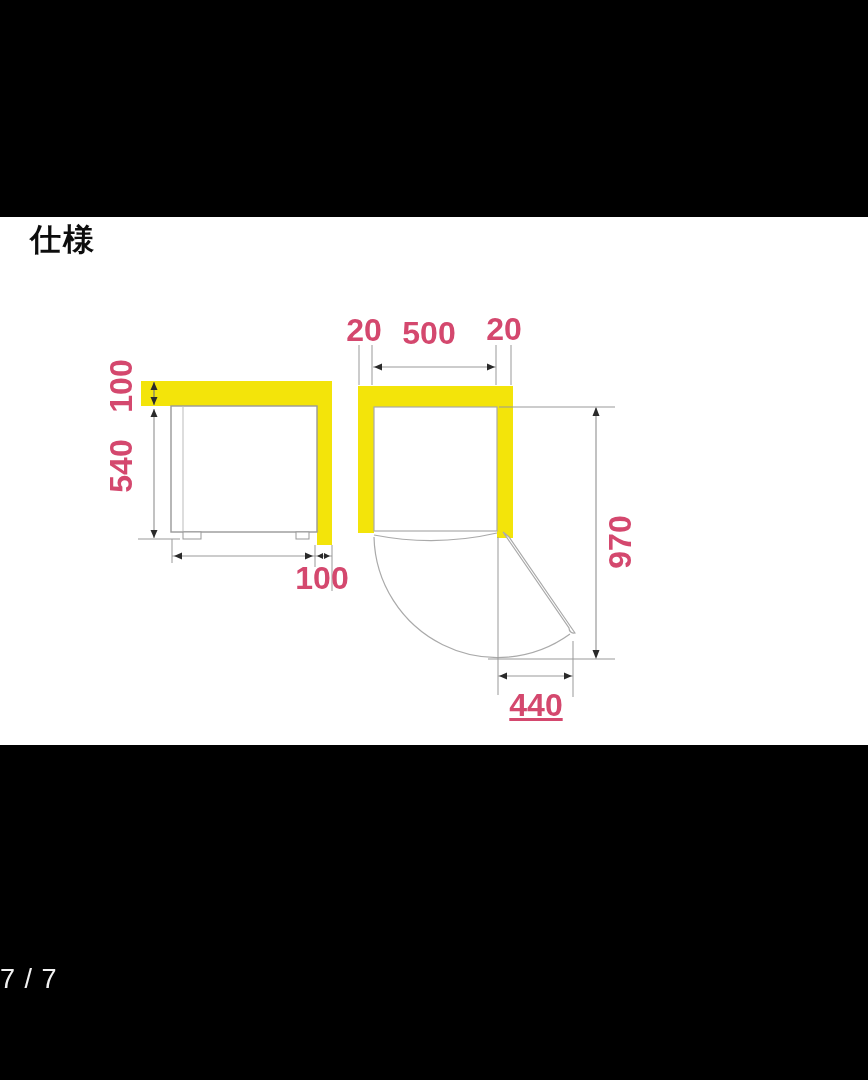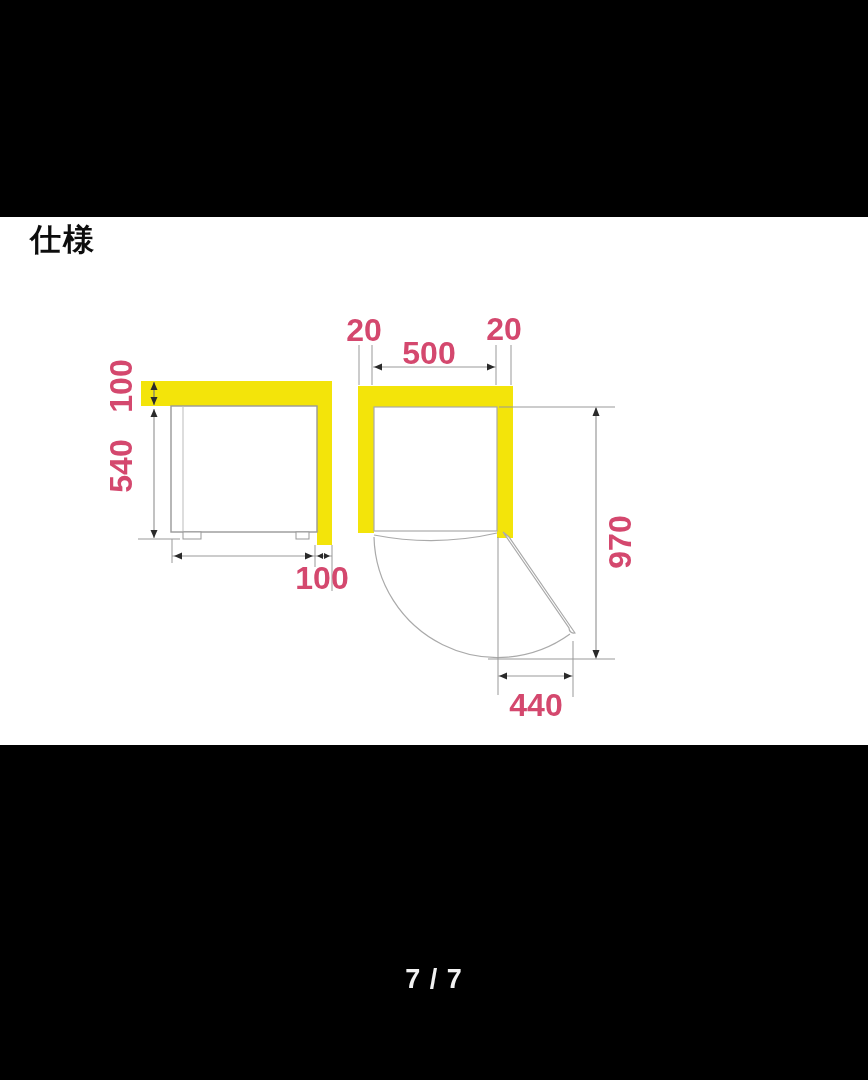--- a/index.html
+++ b/index.html
@@ -19,21 +19,21 @@
   .linework{position:absolute;left:0;top:0;}
   .dim-label{
     position:absolute;width:110px;height:36px;line-height:36px;
     text-align:center;font-size:32px;font-weight:bold;color:#d4486e;
     letter-spacing:0px;white-space:nowrap;
   }
   .dim-label.narrow{width:80px;}
   .rot{transform:rotate(-90deg);}
   .pager{
     position:absolute;left:0;top:964px;width:868px;
-    text-align:center;color:#f2f2f2;font-size:27px;letter-spacing:1px;font-weight:bold;
+    color:#f2f2f2;font-size:27px;letter-spacing:1px;
   }
 </style>
 </head>
 <body>
 
 <div style="position:absolute;inset:0;">
 
   <div class="panel">
 
     <div class="heading">仕様</div>
@@ -101,20 +101,20 @@
         <polygon points="499,459 507,455.5 507,462.5" fill="#2a2a2a"></polygon>
         <polygon points="572,459 564,455.5 564,462.5" fill="#2a2a2a"></polygon>
       </g>
     </svg>
 
     <div class="dim-label narrow rot" style="left:81px;top:151px;">100</div>
     <div class="dim-label narrow rot" style="left:81px;top:231px;">540</div>
     <div class="dim-label" style="left:267px;top:343px;">100</div>
 
     <div class="dim-label narrow" style="left:324px;top:95px;">20</div>
-    <div class="dim-label" style="left:374px;top:118px;">500</div>
+    <div class="dim-label" style="left:374px;top:98px;">500</div>
     <div class="dim-label narrow" style="left:464px;top:94px;">20</div>
     <div class="dim-label narrow rot" style="left:580px;top:307px;">970</div>
-    <div class="dim-label narrow" style="left:496px;top:470px;">440</div>
+    <div class="dim-label narrow" style="left:496px;top:470px;text-decoration:underline;">440</div>
   </div>
 
   <div class="pager">7 / 7</div>
 </div>
 
 </body></html>

